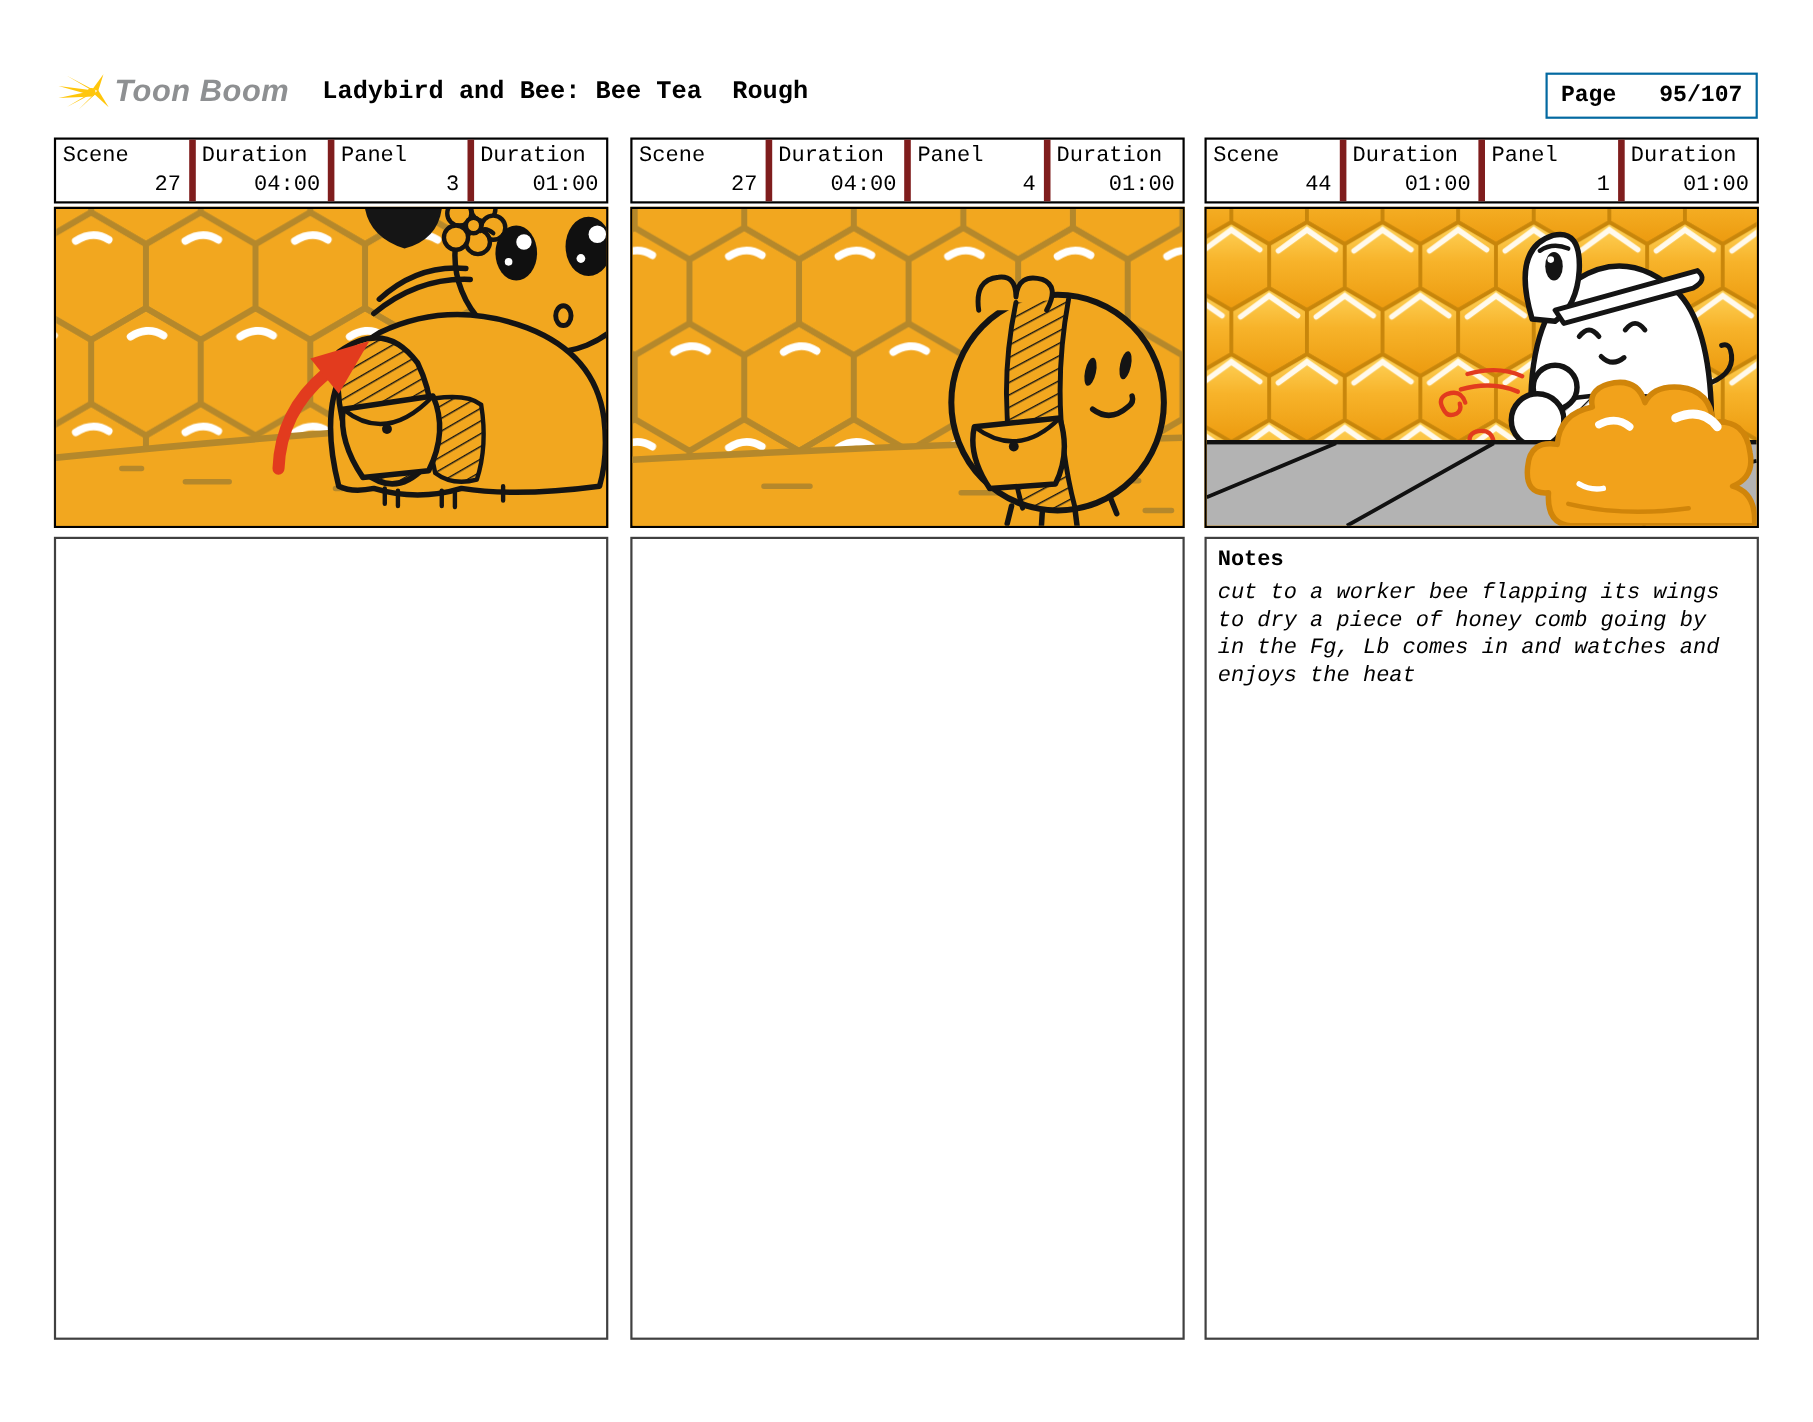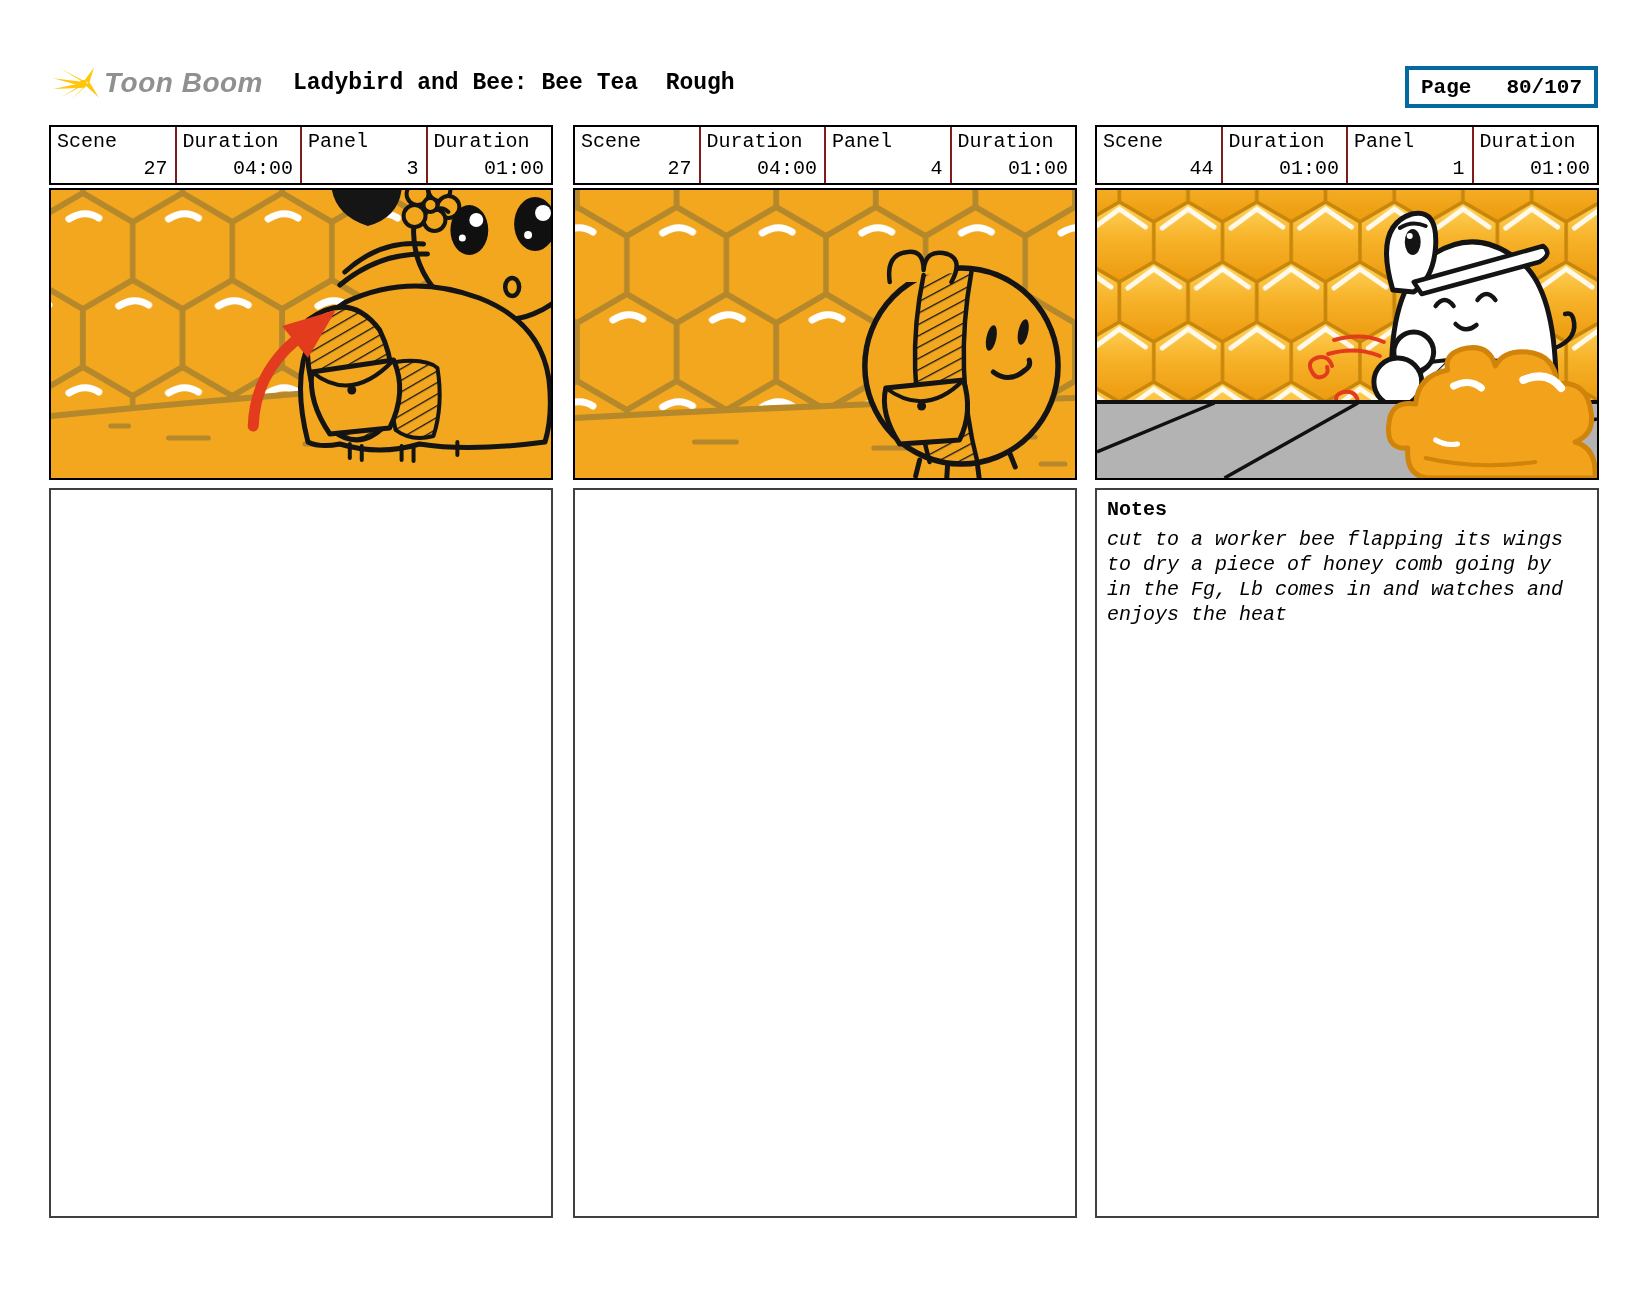--- a/index.html
+++ b/index.html
@@ -4,29 +4,29 @@
 <style>
   html,body{margin:0;padding:0;background:#fff;}
   .page{position:relative;width:1648px;height:1293px;background:#fff;overflow:hidden;
         font-family:"Liberation Mono", monospace;color:#000;}
   
   .logo{position:absolute;left:52px;top:56px;display:flex;align-items:center;}
   .logo svg{width:48px;height:54px;display:block;}
   .logo-text{font-family:"Liberation Sans", sans-serif;font-style:italic;font-weight:bold;
              font-size:28px;color:#8E9092;letter-spacing:0.5px;margin-left:4px;}
   .doc-title{position:absolute;left:258px;top:70px;font-size:23px;font-weight:bold;white-space:pre;margin-left:35px;}
-  .page-box{position:absolute;left:1405px;top:66px;width:193px;height:42px;border:4px solid #0369a1;
+  .page-box{position:absolute;left:1405px;top:66px;width:193px;height:42px;border:2px solid #0369a1;
             box-sizing:border-box;display:flex;justify-content:space-between;align-items:center;
             padding:0 12px;font-size:21px;font-weight:bold;}
   
   .col{position:absolute;top:125px;width:504px;height:1095px;}
   .col.c1{left:49px;} .col.c2{left:573px;} .col.c3{left:1095px;}
   .sbtable{position:absolute;top:0;left:0;width:504px;height:60px;border:2px solid #000;
            box-sizing:border-box;display:flex;background:#fff;}
-  .cell{flex:1;position:relative;border-right:2px solid #7f1d1d;box-sizing:border-box;}
+  .cell{flex:1;position:relative;border-right:6px solid #7f1d1d;box-sizing:border-box;}
   .cell:last-child{border-right:none;}
   .cell .lbl{position:absolute;top:3px;left:6px;font-size:20px;}
   .cell .val{position:absolute;bottom:3px;right:7px;font-size:20px;}
   .frame{position:absolute;top:63px;left:0;width:504px;height:292px;border:2px solid #000;
          box-sizing:border-box;background:#F2A71F;}
   .frame svg{display:block;width:100%;height:100%;}
   .notesbox{position:absolute;top:363px;left:0;width:504px;height:730px;border:2px solid #404040;
             box-sizing:border-box;background:#fff;padding:8px 10px;}
   .notes-title{font-size:20px;font-weight:bold;}
   .notes-body{font-size:20px;line-height:25px;white-space:pre-line;margin-top:6px;font-style:italic;}
@@ -48,21 +48,21 @@
         <polygon points="78,54 56,34 62,28"></polygon>
       </g>
       <path d="M56,16 A15,15 0 1,0 57,46 A10,10 0 1,1 56,16 Z" fill="#F6921E"></path>
       <circle cx="52" cy="31" r="6" fill="#FFC60B"></circle>
     </svg>
     <span class="logo-text">Toon Boom</span>
   </div>
   <div class="doc-title">Ladybird and Bee: Bee Tea  Rough</div>
   <div class="page-box">
     <span>Page</span>
-    <span>80/107</span>
+    <span>95/107</span>
   </div>
 
   <div class="col c1">
     <div class="sbtable">
       <div class="cell">
         <span class="lbl">Scene</span>
         <span class="val">27</span>
       </div>
       <div class="cell">
         <span class="lbl">Duration</span>

